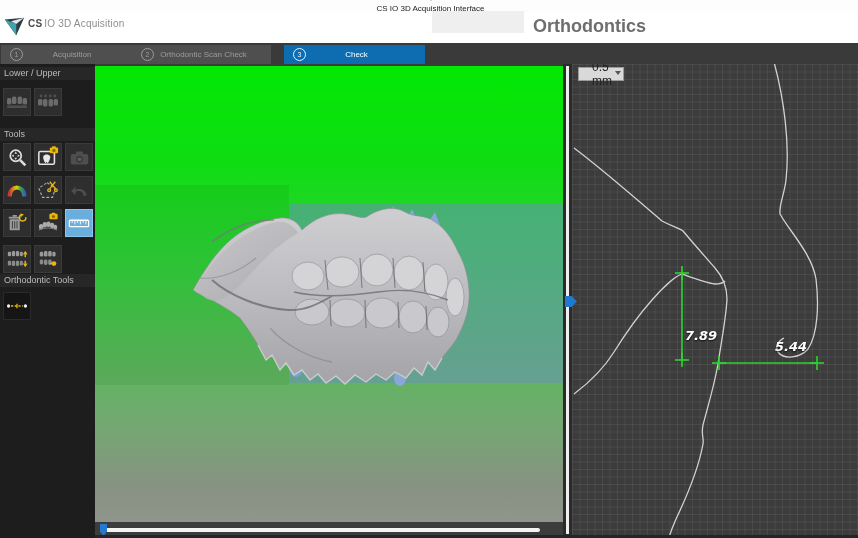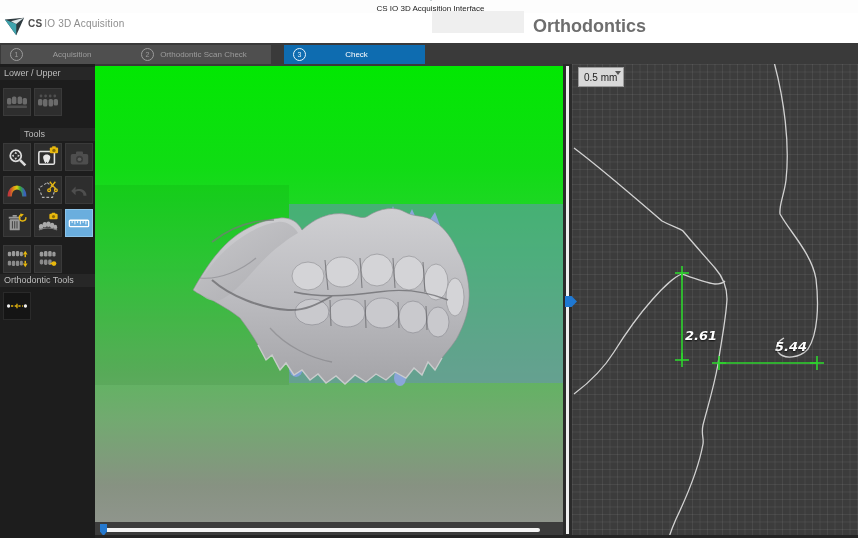--- a/index.html
+++ b/index.html
@@ -51,22 +51,22 @@
   .vslider{position:absolute;left:563px;top:64px;width:9px;bottom:0;background:#2b2b2b;overflow:visible;z-index:5;}
   .vtrack{position:absolute;left:3px;top:2px;width:3px;bottom:4px;background:#efefef;}
   .vhandle{position:absolute;left:2px;top:232px;width:12px;height:11px;background:#1f78d2;
            clip-path:polygon(0 0,55% 0,100% 50%,55% 100%,0 100%);}
   
   .panel{position:absolute;left:572px;top:64px;right:0;bottom:0;background-color:#3c3c3c;
          background-image:linear-gradient(rgba(255,255,255,.065) 1px,transparent 1px),
                           linear-gradient(90deg,rgba(255,255,255,.065) 1px,transparent 1px);
          background-size:7.5px 7.5px;overflow:hidden;}
   .panel svg{position:absolute;left:0;top:0;}
-  .dropdown{position:absolute;left:6px;top:3px;width:46px;height:20px;background:#d9d9d9;border:1px solid #9b9b9b;
-            box-sizing:border-box;display:flex;align-items:center;font-size:10px;color:#222;padding-left:5px;}
+  .dropdown{position:absolute;left:6px;top:3px;width:46px;height:14px;background:#d9d9d9;border:1px solid #9b9b9b;
+            box-sizing:border-box;display:flex;align-items:center;font-size:12px;color:#222;padding-left:13px;}
   .dropdown .chev{position:absolute;right:2px;top:3px;width:0;height:0;
                   border-left:3px solid transparent;border-right:3px solid transparent;border-top:4px solid #555;}
   .mlabel{position:absolute;color:#fff;font-weight:bold;font-style:italic;font-size:13px;
           font-family:"DejaVu Sans",sans-serif;text-shadow:0 1px 2px rgba(0,0,0,.85);}
   .bottom-strip{position:absolute;left:95px;right:0;bottom:0;height:3px;background:#242424;z-index:6;}
 </style>
 </head>
 <body>
 
 <div class="app">
@@ -130,21 +130,21 @@
           </g>
         <g fill="#6b6b6b">
             <rect x="1" y="6" width="4.4" height="6.5" rx="1.6"></rect>
             <rect x="6" y="6" width="4.4" height="7.5" rx="1.6"></rect>
             <rect x="11.6" y="6" width="4.4" height="7.5" rx="1.6"></rect>
             <rect x="16.6" y="6" width="4.4" height="6.5" rx="1.6"></rect>
           </g>
       </svg>
     </div>
 
-    <div class="side-header" style="top:64px;margin-left:20px;">Tools</div>
+    <div class="side-header" style="top:64px;">Tools</div>
 
     <div class="tool-btn" style="left:3px;top:79px;">
       <svg width="21" height="21" viewBox="0 0 24 24">
         <circle cx="10" cy="10" r="6.3" fill="none" stroke="#dcdcdc" stroke-width="2"></circle>
         <line x1="15" y1="15" x2="21" y2="21" stroke="#dcdcdc" stroke-width="3"></line>
         <g fill="#dcdcdc">
             <polygon points="10,5.2 8.5,7.8 11.5,7.8"></polygon>
             <polygon points="10,14.8 8.5,12.2 11.5,12.2"></polygon>
             <polygon points="5.2,10 7.8,8.5 7.8,11.5"></polygon>
             <polygon points="14.8,10 12.2,8.5 12.2,11.5"></polygon>
@@ -395,21 +395,21 @@
           <line x1="110" y1="202" x2="110" y2="216"></line>
         <line x1="103" y1="296" x2="117" y2="296"></line>
           <line x1="110" y1="289" x2="110" y2="303"></line>
         <line x1="147" y1="299" x2="245" y2="299"></line>
         <line x1="147" y1="292" x2="147" y2="306"></line>
           <line x1="140" y1="299" x2="154" y2="299"></line>
         <line x1="245" y1="292" x2="245" y2="306"></line>
           <line x1="238" y1="299" x2="252" y2="299"></line>
       </g>
     </svg>
-    <div class="mlabel" style="left:113px;top:264px;">2.61</div>
+    <div class="mlabel" style="left:113px;top:264px;">7.89</div>
     <div class="mlabel" style="left:203px;top:275px;text-align:center;">5.44</div>
     <div class="dropdown">
       <span>0.5 mm</span>
       <span class="chev"></span>
     </div>
   </div>
 
   <div class="bottom-strip"></div>
 </div>
 

